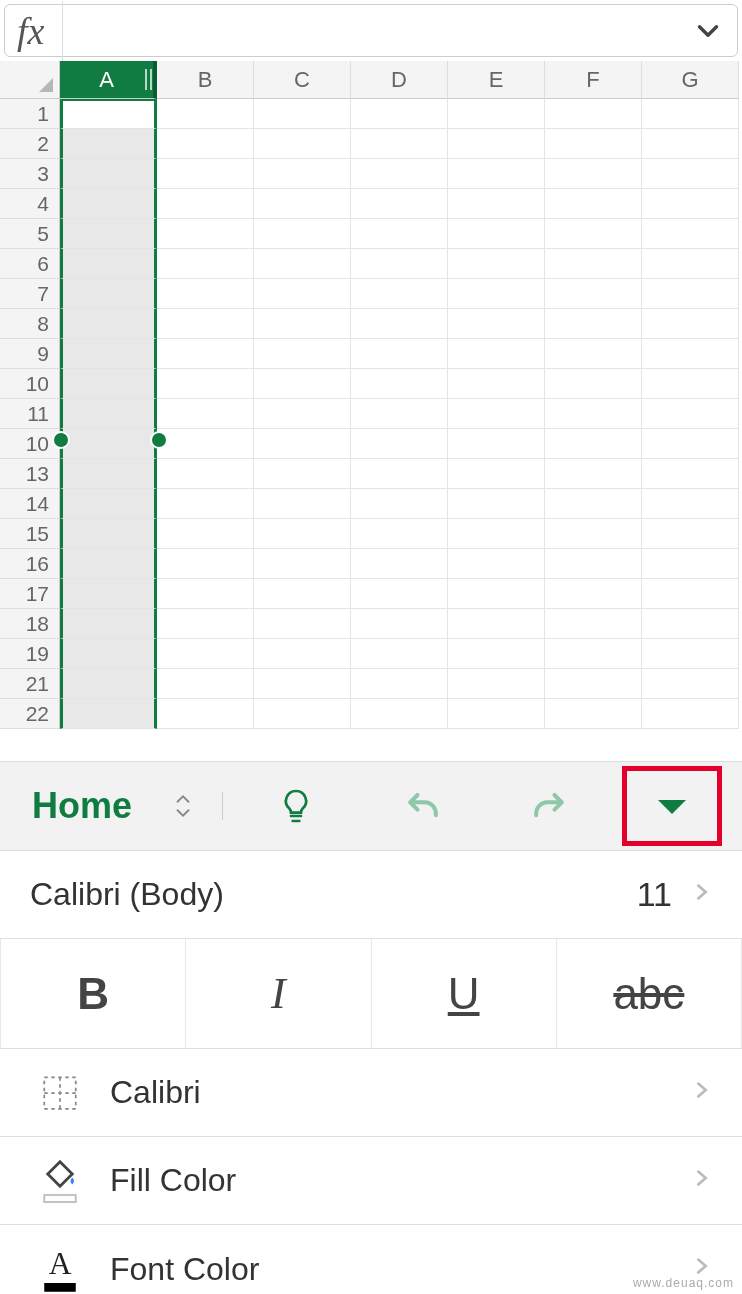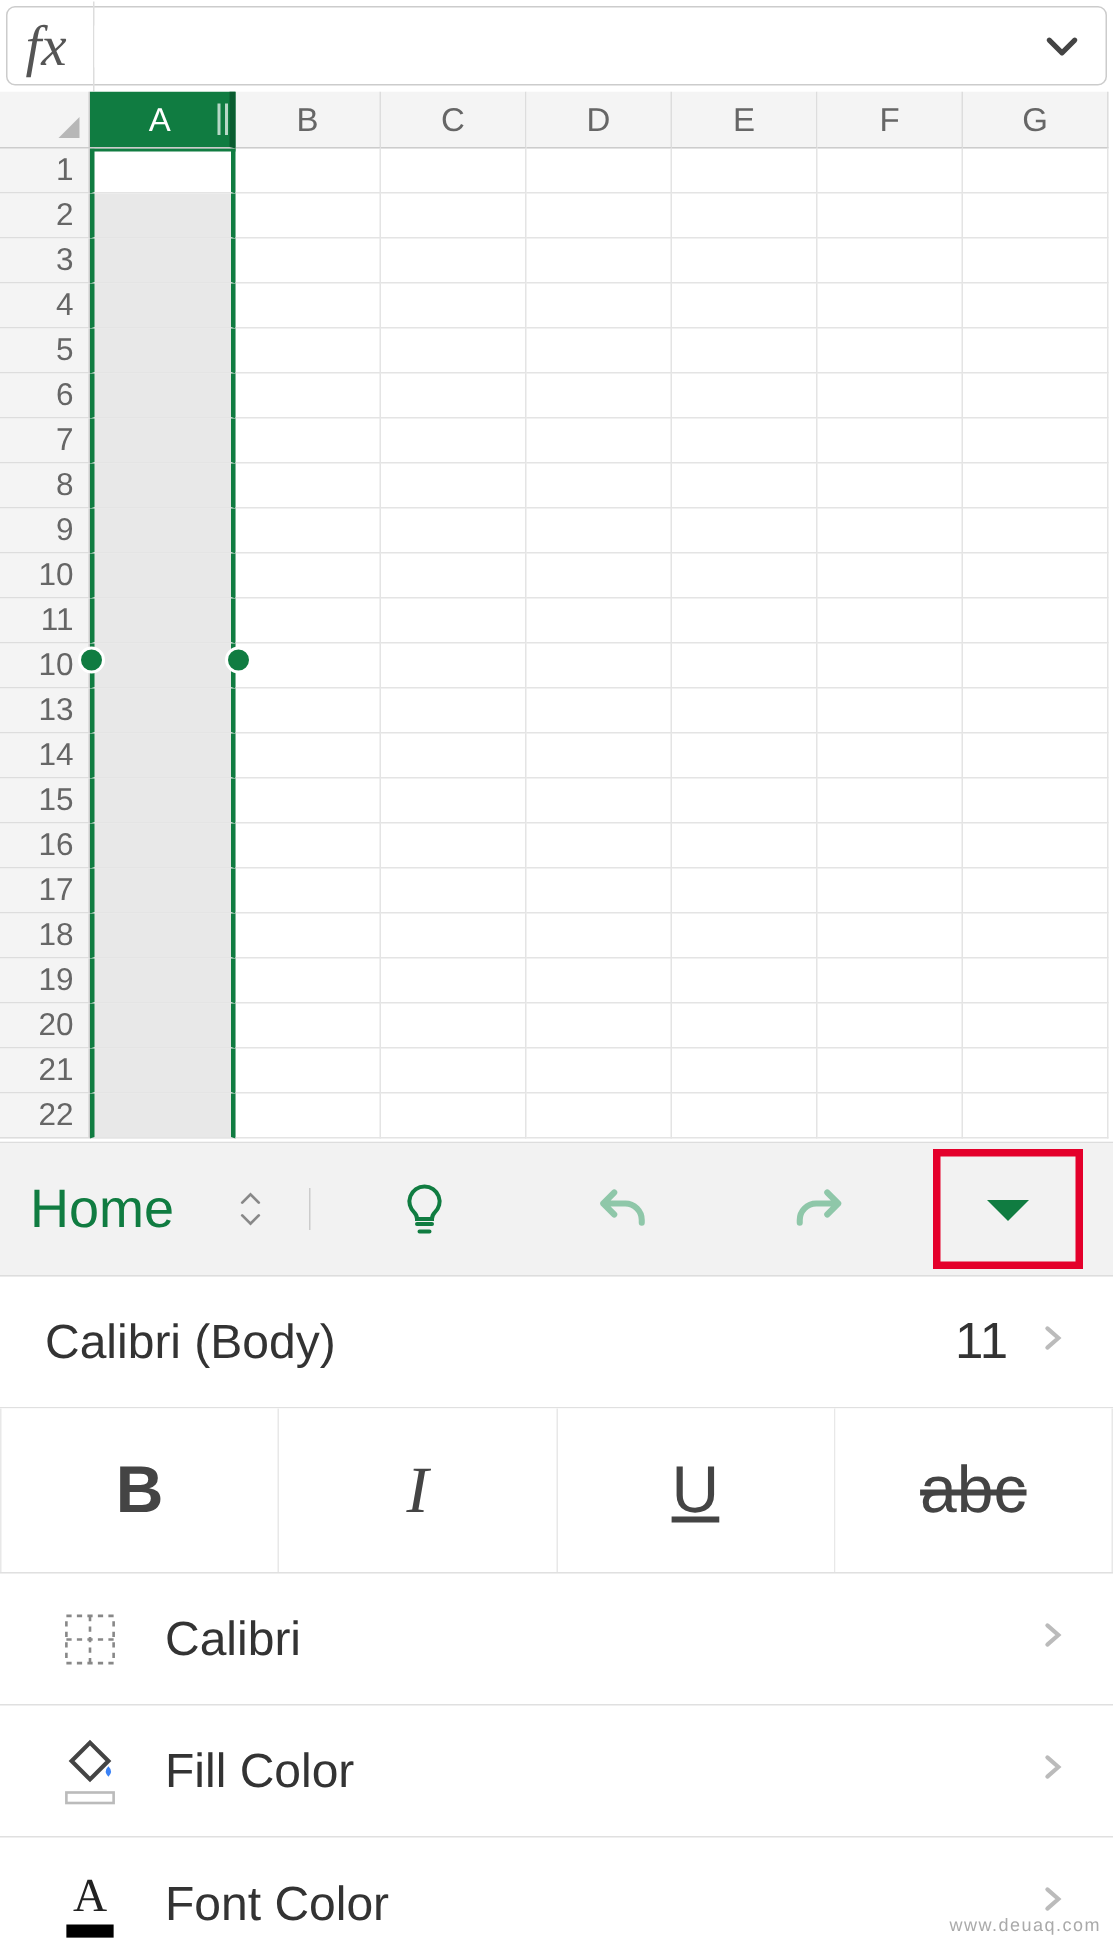--- a/index.html
+++ b/index.html
@@ -134,21 +134,22 @@
   background: #f2f2f2;
   border-top: 1px solid #ddd;
   border-bottom: 1px solid #ddd;
   display: flex;
   align-items: center;
   padding: 0 20px;
 }
 .tab-label {
   font-size: 36px;
   color: #107c41;
-  font-weight: 400;
+  font-weight: 700;
+  margin-left: 12px;
 }
 .tab-switch {
   margin-left: 40px;
   display: flex;
   flex-direction: column;
   color: #888;
   padding-right: 28px;
   border-right: 1px solid #ccc;
 }
 .tab-switch svg { display: block; }
@@ -406,30 +407,20 @@
         <div class="cell selcol"></div>
         <div class="cell"></div>
         <div class="cell"></div>
         <div class="cell"></div>
         <div class="cell"></div>
         <div class="cell"></div>
         <div class="cell"></div>
       </div>
       <div class="row">
         <div class="row-h">19</div>
-        <div class="cell selcol"></div>
-        <div class="cell"></div>
-        <div class="cell"></div>
-        <div class="cell"></div>
-        <div class="cell"></div>
-        <div class="cell"></div>
-        <div class="cell"></div>
-      </div>
-      <div class="row">
-        <div class="row-h">20</div>
         <div class="cell selcol"></div>
         <div class="cell"></div>
         <div class="cell"></div>
         <div class="cell"></div>
         <div class="cell"></div>
         <div class="cell"></div>
         <div class="cell"></div>
       </div>
       <div class="row">
         <div class="row-h">21</div>

